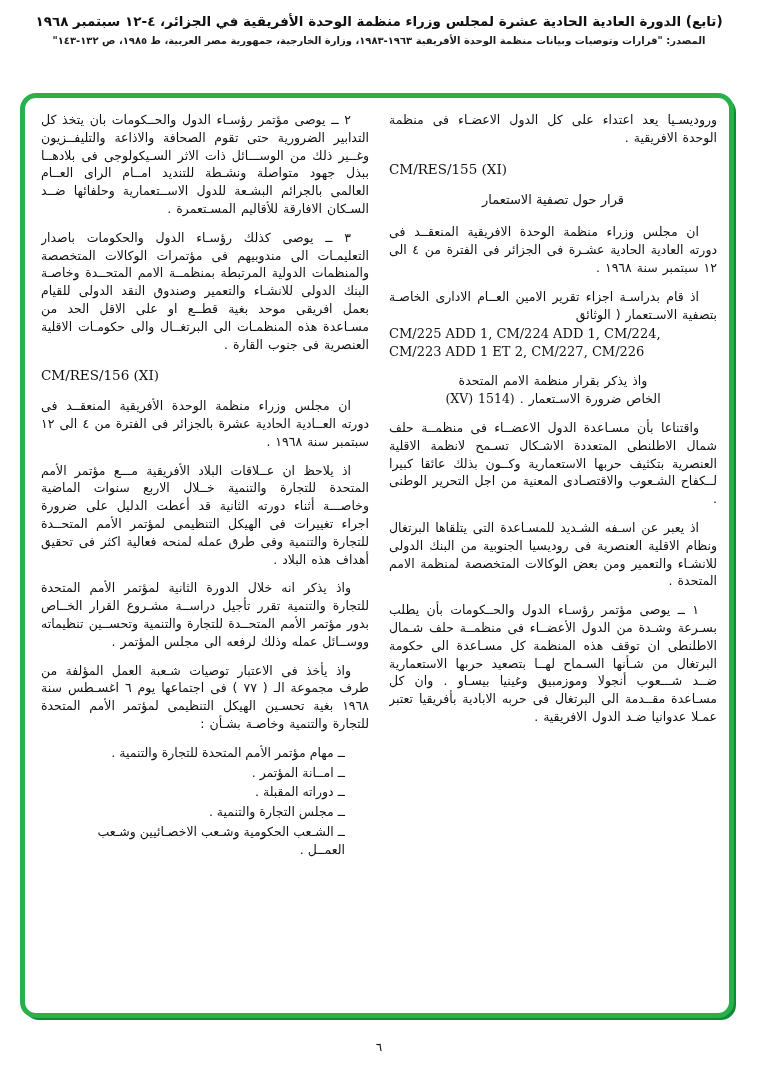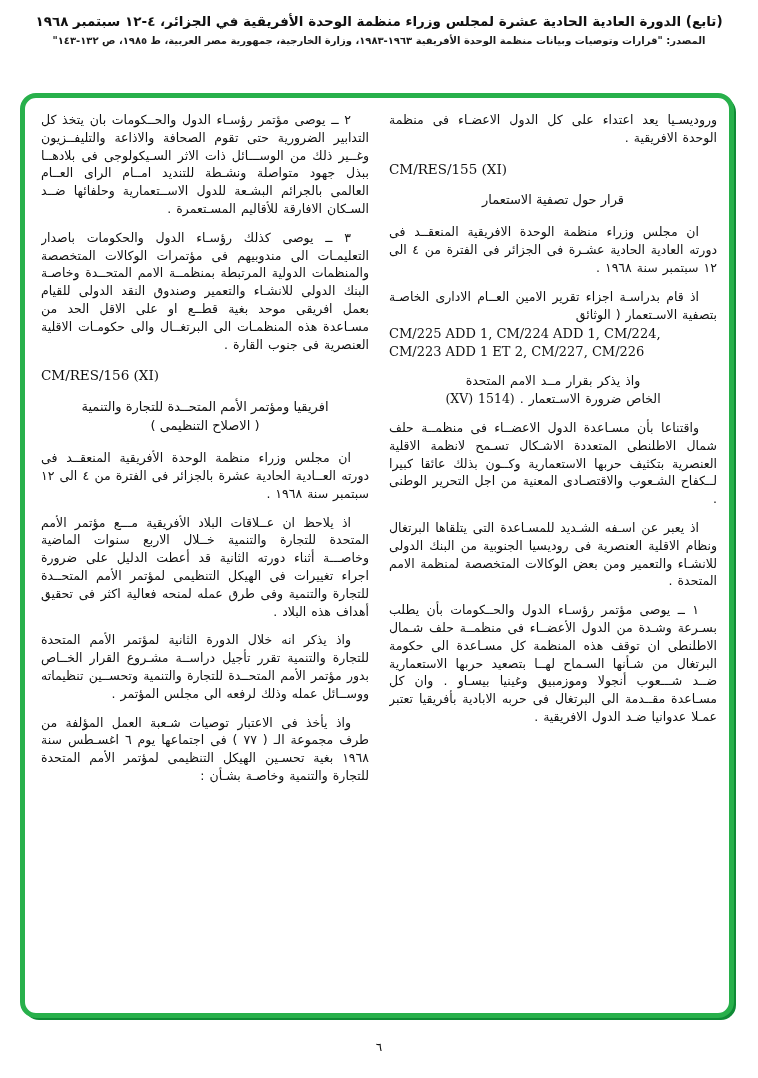--- a/index.html
+++ b/index.html
@@ -126,36 +126,41 @@
 
     <div class="col">
       <p class="para flush">وروديسـيا يعد اعتداء على كل الدول الاعضـاء فى منظمة الوحدة الافريقية .</p>
       <div class="docref">CM/RES/155 (XI)</div>
       <div class="heading">قرار حول تصفية الاستعمار</div>
       <p class="para">ان مجلس وزراء منظمة الوحدة الافريقية المنعقــد فى دورته العادية الحادية عشـرة فى الجزائر فى الفترة من ٤ الى ١٢ سبتمبر سنة ١٩٦٨ .</p>
       <p class="para" style="margin-bottom:2px;">اذ قام بدراسـة اجزاء تقرير الامين العــام الادارى الخاصـة بتصفية الاسـتعمار ( الوثائق</p>
       <div class="doclines">CM/225 ADD 1, CM/224 ADD 1, CM/224,
 CM/223 ADD 1 ET 2, CM/227, CM/226</div>
       <p class="para center">
-        <span>واذ يذكر بقرار مــد الامم المتحدة</span><br>
+        <span>واذ يذكر بقرار منظمة الامم المتحدة</span><br>
         <span><span>الخاص ضرورة الاسـتعمار .</span> <bdi dir="ltr" class="latin">(XV) 1514)</bdi></span>
       </p>
       <p class="para">واقتناعا بأن مسـاعدة الدول الاعضــاء فى منظمــة حلف شمال الاطلنطى المتعددة الاشـكال تسـمح لانظمة الاقلية العنصرية بتكثيف حربها الاستعمارية وكــون بذلك عائقا كبيرا لــكفاح الشـعوب والاقتصـادى المعنية من اجل التحرير الوطنى .</p>
       <p class="para">اذ يعبر عن اسـفه الشـديد للمسـاعدة التى يتلقاها البرتغال ونظام الاقلية العنصرية فى روديسيا الجنوبية من البنك الدولى للانشـاء والتعمير ومن بعض الوكالات المتخصصة لمنظمة الامم المتحدة .</p>
       <p class="para">١ ــ يوصى مؤتمر رؤسـاء الدول والحــكومات بأن يطلب بسـرعة وشـدة من الدول الأعضــاء فى منظمــة حلف شـمال الاطلنطى ان توقف هذه المنظمة كل مسـاعدة الى حكومة البرتغال من شـأنها السـماح لهــا بتصعيد حربها الاستعمارية ضــد شـــعوب أنجولا وموزمبيق وغينيا بيسـاو . وان كل مسـاعدة مقــدمة الى البرتغال فى حربه الابادية بأفريقيا تعتبر عمـلا عدوانيا ضـد الدول الافريقية .</p>
     </div>
 
     <div class="col">
       <p class="para">٢ ــ يوصى مؤتمر رؤسـاء الدول والحــكومات بان يتخذ كل التدابير الضرورية حتى تقوم الصحافة والاذاعة والتليفــزيون وغــير ذلك من الوســـائل ذات الاثر السـيكولوجى فى بلادهــا ببذل جهود متواصلة ونشـطة للتنديد امــام الراى العــام العالمى بالجرائم البشـعة للدول الاســتعمارية وحلفائها ضــد السـكان الافارقة للأقاليم المسـتعمرة .</p>
       <p class="para">٣ ــ يوصى كذلك رؤسـاء الدول والحكومات باصدار التعليمـات الى مندوبيهم فى مؤتمرات الوكالات المتخصصة والمنظمات الدولية المرتبطة بمنظمــة الامم المتحــدة وخاصـة البنك الدولى للانشـاء والتعمير وصندوق النقد الدولى للقيام بعمل افريقى موحد بغية قطــع او على الاقل الحد من مسـاعدة هذه المنظمـات الى البرتغــال والى حكومـات الاقلية العنصرية فى جنوب القارة .</p>
       <div class="docref">CM/RES/156 (XI)</div>
-      <div class="heading">افريقيا ومؤتمر الأمم المتحــدة للتجارة والتنمية
-( الاصلاح التنظيمى )</div>
       <p class="para">ان مجلس وزراء منظمة الوحدة الأفريقية المنعقــد فى دورته العــادية الحادية عشرة بالجزائر فى الفترة من ٤ الى ١٢ سبتمبر سنة ١٩٦٨ .</p>
       <p class="para">اذ يلاحظ ان عــلاقات البلاد الأفريقية مـــع مؤتمر الأمم المتحدة للتجارة والتنمية خــلال الاربع سنوات الماضية وخاصـــة أثناء دورته الثانية قد أعطت الدليل على ضرورة اجراء تغييرات فى الهيكل التنظيمى لمؤتمر الأمم المتحــدة للتجارة والتنمية وفى طرق عمله لمنحه فعالية اكثر فى تحقيق أهداف هذه البلاد .</p>
       <p class="para">واذ يذكر انه خلال الدورة الثانية لمؤتمر الأمم المتحدة للتجارة والتنمية تقرر تأجيل دراســة مشـروع القرار الخــاص بدور مؤتمر الأمم المتحــدة للتجارة والتنمية وتحســين تنظيماته ووســائل عمله وذلك لرفعه الى مجلس المؤتمر .</p>
       <p class="para">واذ يأخذ فى الاعتبار توصيات شـعبة العمل المؤلفة من طرف مجموعة الـ ( ٧٧ ) فى اجتماعها يوم ٦ اغسـطس سنة ١٩٦٨ بغية تحسـين الهيكل التنظيمى لمؤتمر الأمم المتحدة للتجارة والتنمية وخاصـة بشـأن :</p>
+      <div class="list">
+        <p class="list-item">ــ مهام مؤتمر الأمم المتحدة للتجارة والتنمية .</p>
+        <p class="list-item">ــ امــانة المؤتمر .</p>
+        <p class="list-item">ــ دوراته المقبلة .</p>
+        <p class="list-item">ــ مجلس التجارة والتنمية .</p>
+        <p class="list-item">ــ الشـعب الحكومية وشـعب الاخصـائيين وشـعب العمــل .</p>
+      </div>
     </div>
 
   </div>
 </div>
 
 <div class="page-number">٦</div>
 
 </body></html>

